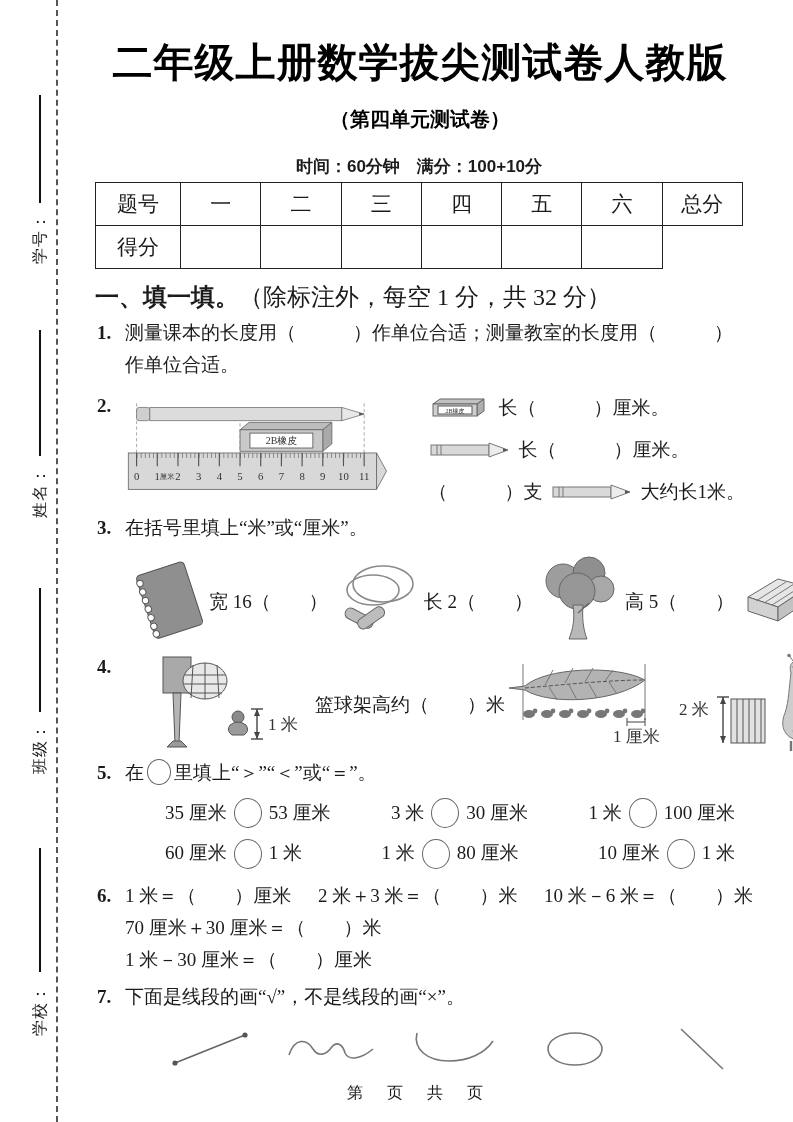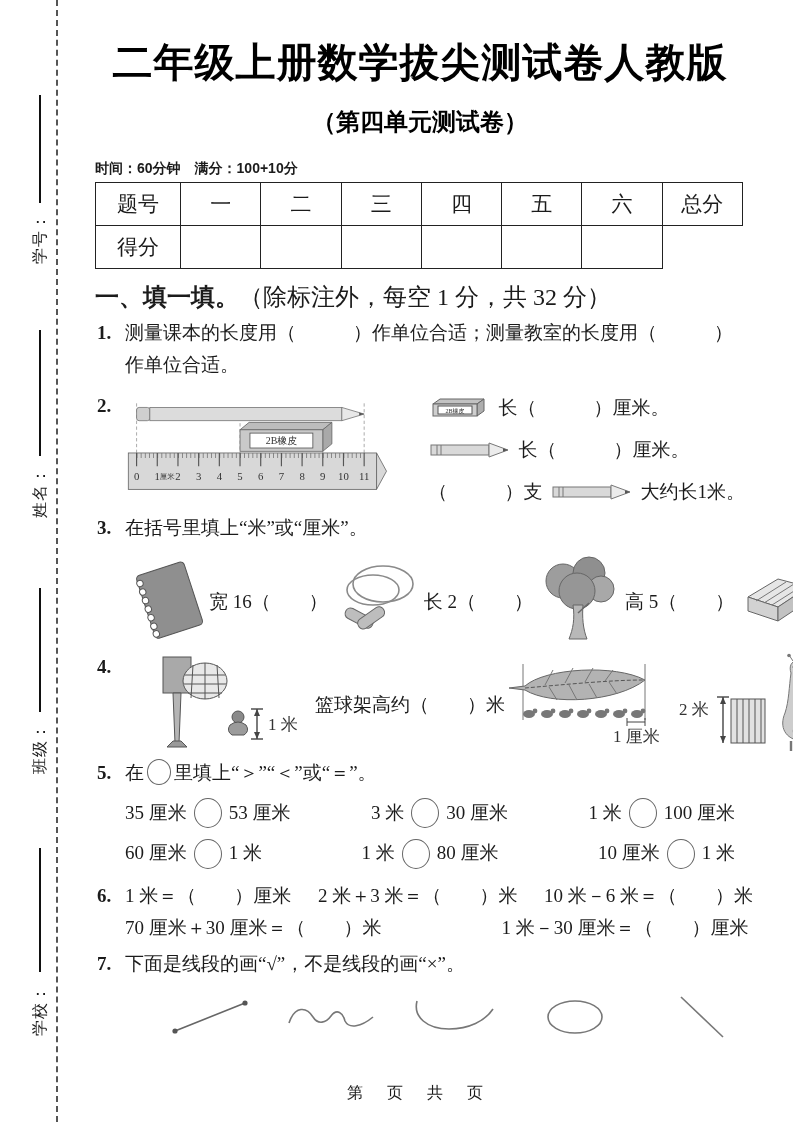--- a/index.html
+++ b/index.html
@@ -13,47 +13,47 @@
   .side-line{position:absolute;left:39px;width:2px;background:#111;}
   .side-label{
     position:absolute;left:8px;width:64px;text-align:center;white-space:nowrap;
     transform:rotate(-90deg);font-size:16px;letter-spacing:1px;
     font-family:"Liberation Serif","DejaVu Serif",serif;
   }
   
   .main{position:absolute;left:95px;top:11px;width:650px;}
   .title{margin:24px 0 0 0;text-align:center;font-size:40px;font-weight:900;letter-spacing:1px;
     font-family:"Liberation Sans","DejaVu Sans",sans-serif;color:#000;}
-  .subtitle{margin:16px 0 0 0;text-align:center;font-size:24px;font-weight:900;
+  .subtitle{margin:16px 0 0 0;text-align:center;font-size:20px;font-weight:900;
     font-family:"Liberation Sans","DejaVu Sans",sans-serif;color:#000;}
-  .meta{margin:22px 2px 4px 0;text-align:left;font-size:14px;font-weight:bold;
+  .meta{margin:22px 2px 4px 0;text-align:center;font-size:17px;font-weight:bold;
     font-family:"Liberation Sans","DejaVu Sans",sans-serif;}
   table.score{border-collapse:collapse;width:648px;table-layout:fixed;
     font-family:"Liberation Sans","DejaVu Sans",sans-serif;}
   table.score td{border:1.5px solid #222;height:40px;text-align:center;font-size:21px;}
   table.score td.lab{width:82px;}
   
   .sec-head{margin:12px 0 4px 0;font-size:24px;}
   .sec-head b{font-weight:bold;}
   .q{position:relative;padding-left:30px;font-size:19px;line-height:1.7;margin-top:4px;}
   .qnum{position:absolute;left:2px;top:0;font-weight:bold;}
   .q2-row{display:flex;gap:18px;align-items:flex-start;}
   .q2-right{display:flex;flex-direction:column;gap:10px;padding-top:2px;text-align:center;}
   .q2-line{display:flex;align-items:center;gap:8px;white-space:nowrap;}
   .items4{display:flex;justify-content:space-between;width:620px;margin-top:6px;}
   .item-c{display:flex;flex-direction:row;align-items:center;justify-content:flex-end;}
   .item-c .cap{margin-top:6px;white-space:nowrap;}
   .items3{display:flex;justify-content:space-between;width:635px;align-items:flex-end;}
   .cmp-row{display:flex;justify-content:space-between;width:610px;margin-top:8px;align-items:center;}
-  .cmp{white-space:nowrap;display:flex;align-items:center;}
+  .cmp{white-space:nowrap;display:flex;align-items:center;margin-left:40px;}
   .circle{display:inline-block;width:26px;height:28px;border:1.5px solid #666;border-radius:50%;
     margin:0 7px;vertical-align:-7px;}
   .circle.sm{width:22px;height:24px;margin:0 3px;vertical-align:-6px;}
   .q6-row{display:flex;justify-content:space-between;width:628px;white-space:nowrap;}
-  .q6-row2{display:flex;gap:120px;white-space:nowrap;}
+  .q6-row2{display:flex;white-space:nowrap;flex-direction:column;}
   .shapes-row{display:flex;justify-content:space-between;width:600px;margin:10px 0 0 28px;}
   .shape-item{display:flex;flex-direction:column;align-items:center;width:112px;}
   .footer{position:absolute;left:95px;width:650px;bottom:18px;text-align:center;font-size:16px;letter-spacing:10px;}
   svg text{font-family:"Liberation Serif","DejaVu Serif",serif;fill:#333;}
 </style>
 </head>
 <body>
 
 <div class="fold-line"></div>
 

